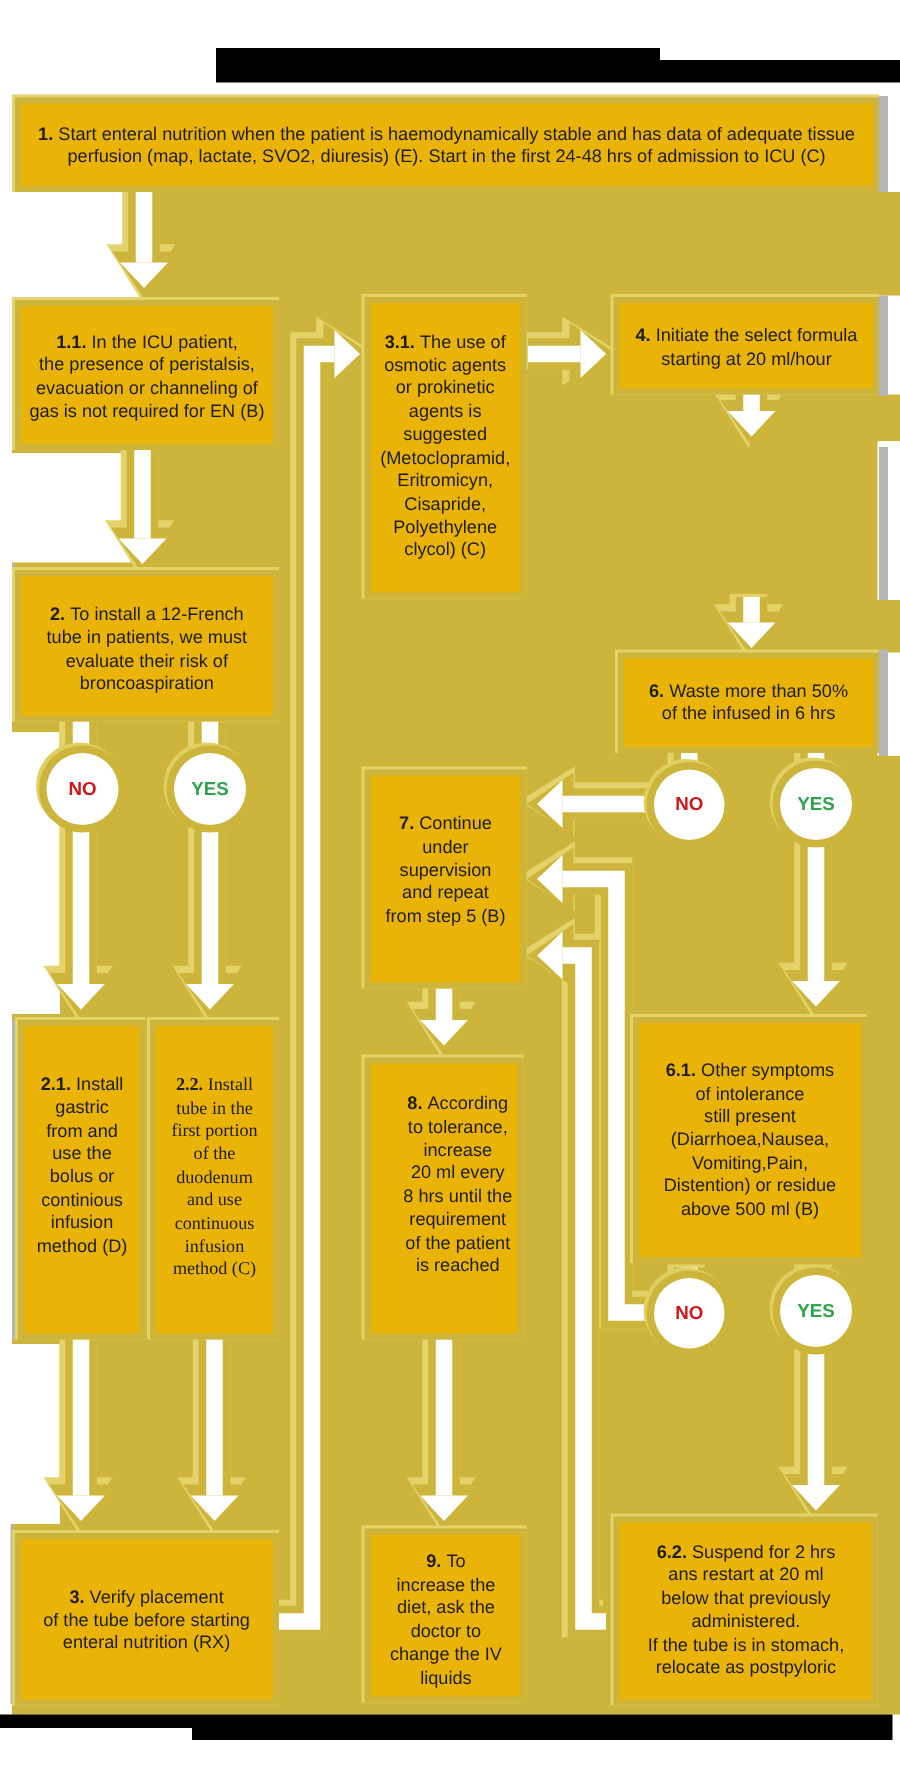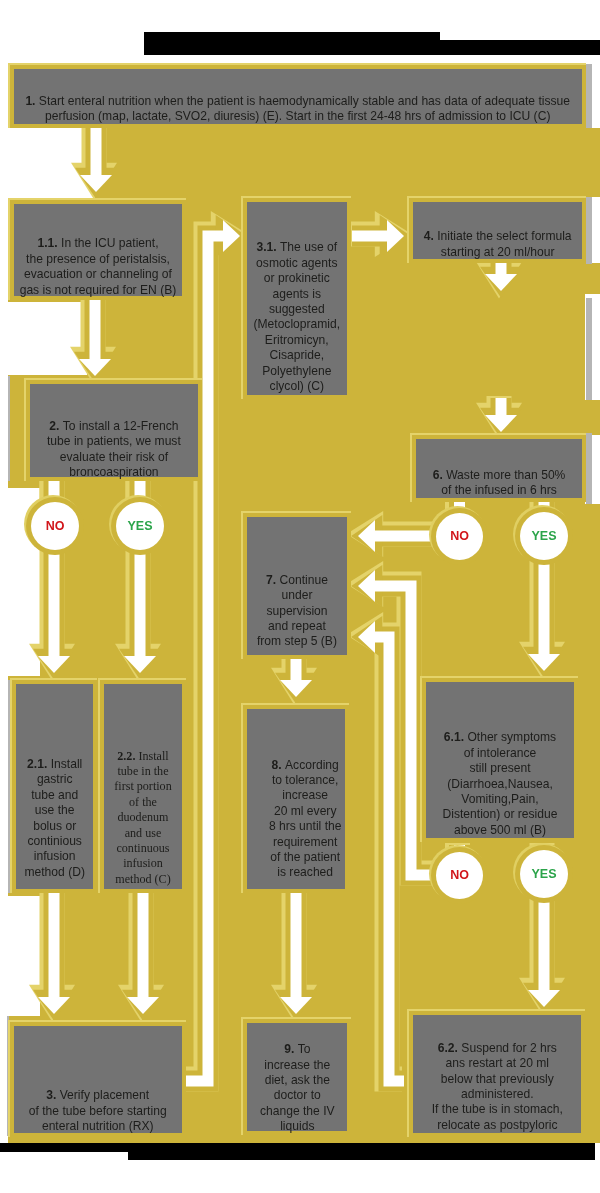--- a/index.html
+++ b/index.html
@@ -7,22 +7,22 @@
   body{width:600px;height:1193px;overflow:hidden;font-family:"Liberation Sans",sans-serif;}
   #stage{position:relative;width:600px;height:1193px;background:#ffffff;}
 
   .gold{position:absolute;background:#cdb43a;}
   .whitecut{position:absolute;background:#ffffff;}
   .shadow{position:absolute;background:#b5b5b5;}
   .blk{position:absolute;background:#000000;}
 
   .boxwrap{position:absolute;background:#e4d36a;box-sizing:border-box;}
   .boxframe{position:absolute;left:2px;top:2px;right:0;bottom:0;background:#cdb43a;}
-  .boxin{position:absolute;left:4px;top:4px;right:4px;bottom:4px;background:#737373;
-         display:flex;align-items:flex-end;justify-content:center;text-align:center;color:#1d1d1b;}
+  .boxin{position:absolute;left:4px;top:4px;right:4px;bottom:4px;background:#eab308;
+         display:flex;align-items:center;justify-content:center;text-align:center;color:#1d1d1b;}
   .boxin .t{display:block;}
   .boxin .ln{display:inline;}
   .boxin .ln::after{content:"\A";white-space:pre;}
   .boxin .ln:last-child::after{content:"";}
   .boxin b.num{font-weight:700;}
   .boxin b.num::after{content:" ";}
 
   .arrows{position:absolute;left:0;top:0;}
   .circwrap{position:absolute;}
   .cbevel{position:absolute;left:0;top:0;right:4px;bottom:4px;background:#e0cf62;border-radius:50%;}
@@ -372,31 +372,31 @@
         </div>
       </div>
     </div>
   <div class="boxwrap" style="left:7.8px;top:197.8px;width:178.4px;height:102.2px;">
       <div class="boxframe">
         <div class="boxin" style="font-size:12.1px;line-height:15.4px;">
           <div class="t" style="transform:translateY(1.9px);"><b class="num">1.1.</b><span class="ln">In the ICU patient,</span><span class="ln">the presence of peristalsis,</span><span class="ln">evacuation or channeling of</span><span class="ln">gas is not required for EN (B)</span></div>
         </div>
       </div>
     </div>
-  <div class="boxwrap" style="left:7.8px;top:377.9px;width:178.2px;height:103.6px;margin-left:16px;">
+  <div class="boxwrap" style="left:7.8px;top:377.9px;width:178.2px;height:103.6px;">
       <div class="boxframe">
         <div class="boxin" style="font-size:12.1px;line-height:15.4px;">
           <div class="t" style="transform:translateY(2.6px);"><b class="num">2.</b><span class="ln">To install a 12-French</span><span class="ln">tube in patients, we must</span><span class="ln">evaluate their risk of</span><span class="ln">broncoaspiration</span></div>
         </div>
       </div>
     </div>
   <div class="boxwrap" style="left:10.0px;top:677.6px;width:87.4px;height:215.7px;">
       <div class="boxframe">
         <div class="boxin" style="font-size:12.1px;line-height:15.4px;">
-          <div class="t" style="transform:translateY(-9.3px);"><b class="num">2.1.</b><span class="ln">Install</span><span class="ln">gastric</span><span class="ln">tube and</span><span class="ln">use the</span><span class="ln">bolus or</span><span class="ln">continious</span><span class="ln">infusion</span><span class="ln">method (D)</span></div>
+          <div class="t" style="transform:translateY(-9.3px);"><b class="num">2.1.</b><span class="ln">Install</span><span class="ln">gastric</span><span class="ln">from and</span><span class="ln">use the</span><span class="ln">bolus or</span><span class="ln">continious</span><span class="ln">infusion</span><span class="ln">method (D)</span></div>
         </div>
       </div>
     </div>
   <div class="boxwrap" style="left:98.0px;top:677.8px;width:88.0px;height:215.5px;">
       <div class="boxframe">
         <div class="boxin" style="font-size:12.1px;line-height:15.4px;font-family:Liberation Serif, serif;">
           <div class="t" style="transform:translateY(-1.6px);"><b class="num">2.2.</b><span class="ln">Install</span><span class="ln">tube in the</span><span class="ln">first portion</span><span class="ln">of the</span><span class="ln">duodenum</span><span class="ln">and use</span><span class="ln">continuous</span><span class="ln">infusion</span><span class="ln">method (C)</span></div>
         </div>
       </div>
     </div>

